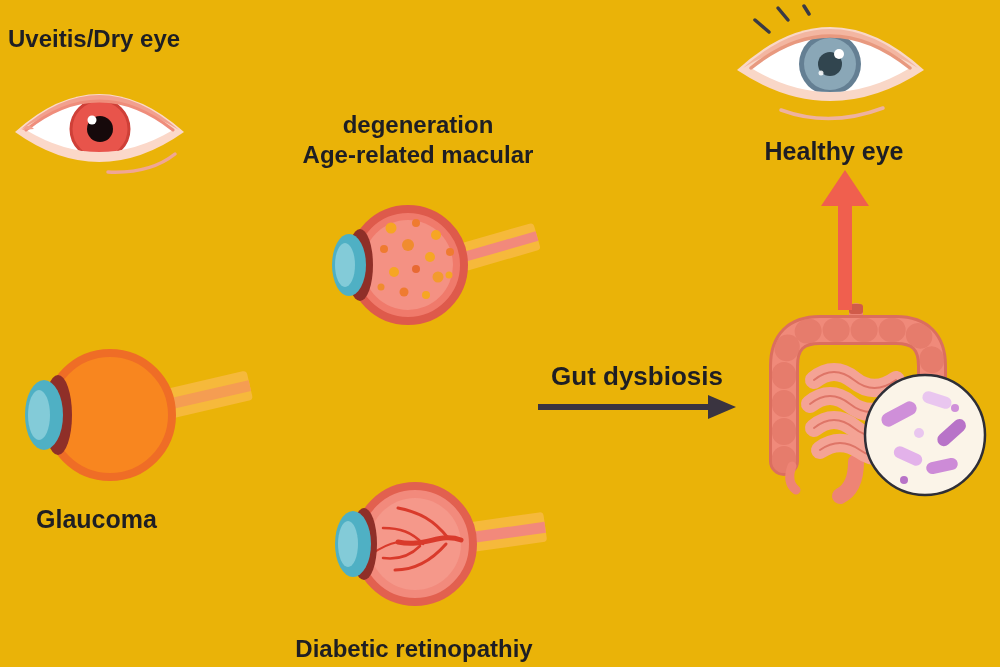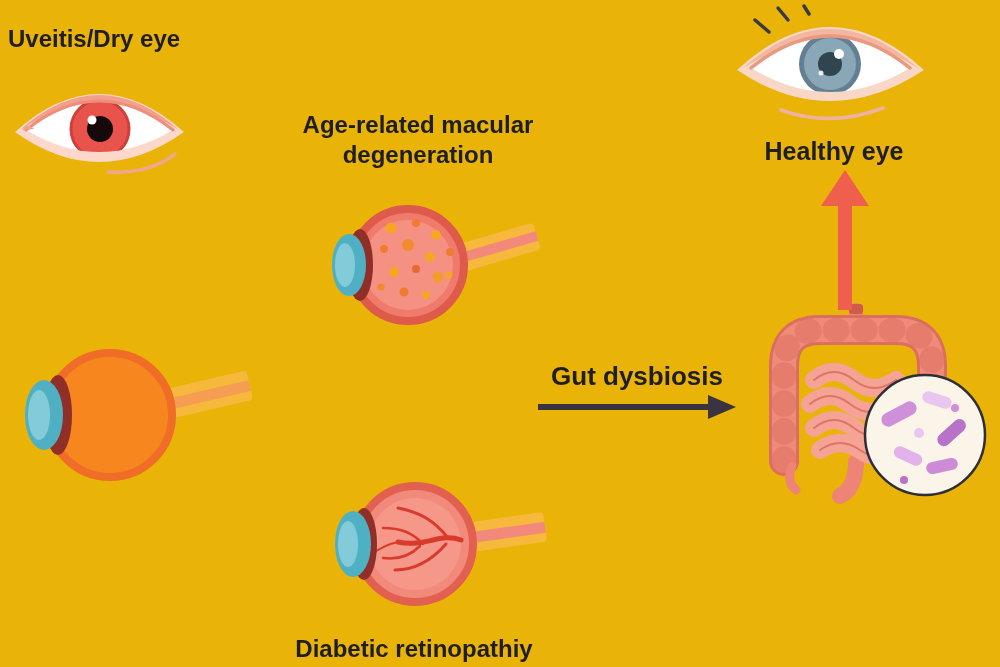--- a/index.html
+++ b/index.html
@@ -42,22 +42,22 @@
         <circle cx="88" cy="57" r="13" fill="#16090b"></circle>
         <circle cx="80" cy="48" r="4.5" fill="#ffffff"></circle>
       </g>
       <path d="M14 58 Q87 0 161 58" fill="none" stroke="#ef8d7b" stroke-width="3" stroke-linecap="round"></path>
       <path d="M10 58 Q16 50 22 57" fill="#f2a08e" stroke="none"></path>
       <path d="M96 100 Q138 102 163 82" fill="none" stroke="#f0a695" stroke-width="3.5" stroke-linecap="round"></path>
     </svg>
   </div>
 
   <div class="label center" style="left:263px; top:110px; width:310px; font-size:24px;">
+    <span style="display:block;">degeneration</span>
     <span style="display:block;">Age-related macular</span>
-    <span style="display:block;">degeneration</span>
   </div>
 
   <div class="illus" style="left:318px; top:183px; width:225px; height:150px;">
     <svg viewBox="0 0 225 150" width="225" height="150">
       <g transform="rotate(-16 146 74)">
         <rect x="144" y="60" width="78" height="28" rx="4" fill="#f6b93b"></rect>
         <rect x="144" y="69" width="78" height="10" fill="#f2897b"></rect>
       </g>
       <circle cx="90" cy="82" r="56" fill="#f07a6b" stroke="#de5a4b" stroke-width="8"></circle>
       <circle cx="90" cy="82" r="45" fill="#f49183"></circle>
@@ -90,20 +90,21 @@
         <rect x="158" y="68" width="84" height="30" rx="4" fill="#f6b93b"></rect>
         <rect x="158" y="78" width="84" height="11" fill="#f59d52"></rect>
       </g>
       <circle cx="100" cy="95" r="62" fill="#f8861f" stroke="#ef6d26" stroke-width="8"></circle>
       <ellipse cx="48" cy="95" rx="14" ry="40" fill="#8f2f28"></ellipse>
       <ellipse cx="34" cy="95" rx="19" ry="35" fill="#4fb0c4"></ellipse>
       <ellipse cx="29" cy="95" rx="11" ry="25" fill="#83cbd8"></ellipse>
     </svg>
   </div>
 
+  <div class="label" style="left:36px; top:504px; font-size:25px;">Glaucoma</div>
 
   <div class="illus" style="left:320px; top:452px; width:230px; height:170px;">
     <svg viewBox="0 0 230 170" width="230" height="170">
       <g transform="rotate(-8 152 86)">
         <rect x="150" y="70" width="76" height="30" rx="4" fill="#f6b93b"></rect>
         <rect x="150" y="80" width="76" height="11" fill="#f2897b"></rect>
       </g>
       <circle cx="95" cy="92" r="58" fill="#f28a7c" stroke="#e2604f" stroke-width="8"></circle>
       <circle cx="95" cy="92" r="46" fill="#f5988a"></circle>
 

